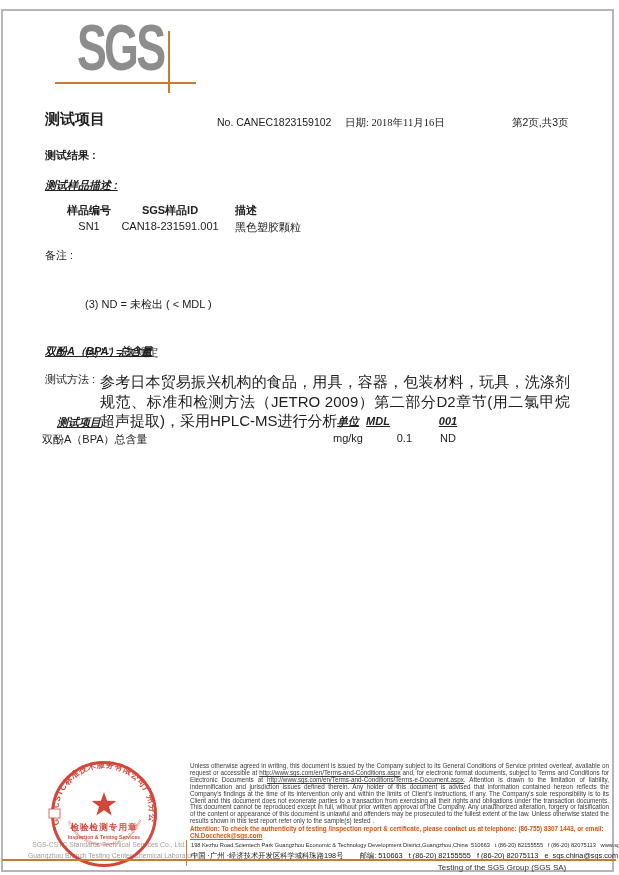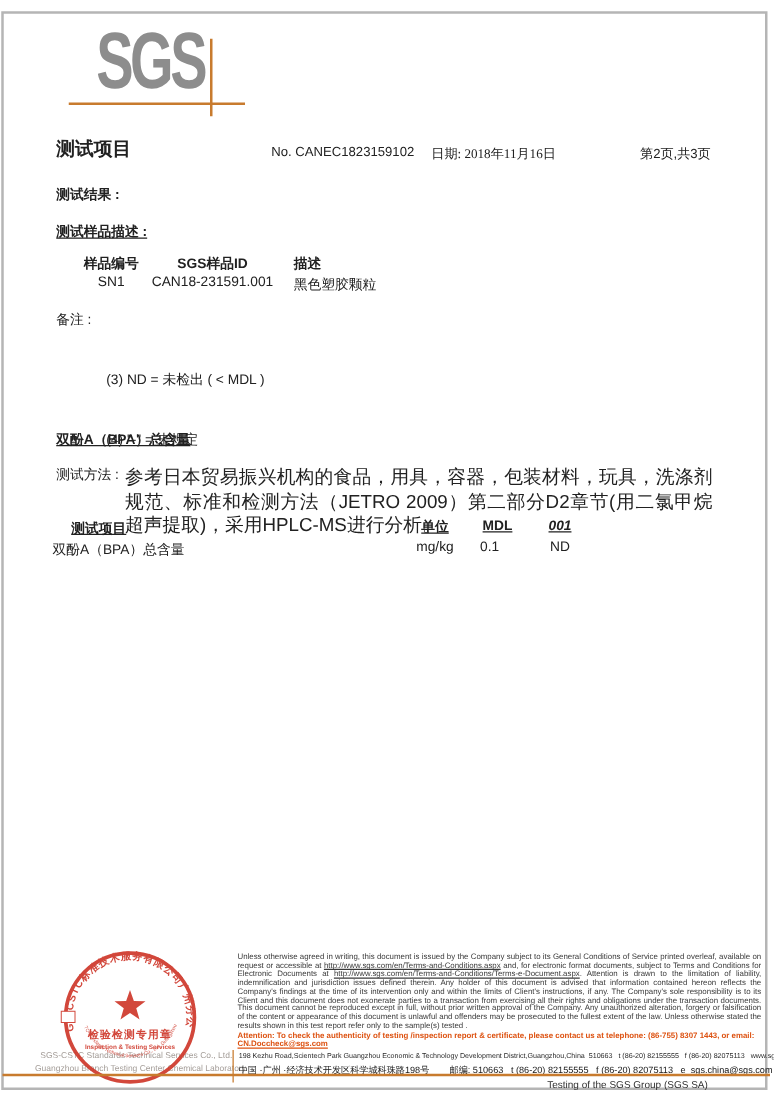--- a/index.html
+++ b/index.html
@@ -22,42 +22,42 @@
   .logo-vline{left:168px;top:31px;width:2px;height:62px;background:#c87b2e;}
   
   .doc-title{left:45px;top:110px;font-size:15px;font-weight:bold;}
   .hdr{font-size:10.5px;top:116px;white-space:nowrap;}
   .hdr-no{left:217px;}
   .hdr-date{left:345px;font-family:Liberation Serif, serif;}
   .hdr-page{left:512px;}
   
   .lbl{font-size:11px;white-space:nowrap;}
   .bold{font-weight:bold;}
-  .und{text-decoration:underline;}
+  .und{text-decoration:underline;font-style:italic;}
   .sec-results{left:45px;top:148px;}
   .sec-sampledesc{left:45px;top:178px;}
   .st-h1{left:56px;top:203px;width:66px;text-align:center;}
   .st-h2{left:118px;top:203px;width:104px;text-align:center;}
   .st-h3{left:235px;top:203px;}
   .st-r1{left:56px;top:220px;width:66px;text-align:center;}
   .st-r2{left:118px;top:220px;width:104px;text-align:center;}
   .st-r3{left:235px;top:220px;}
   .sec-remarks{left:45px;top:248px;}
   .remarks-list{left:85px;top:264px;font-size:11px;line-height:16px;white-space:pre;}
   .bpa-title{left:45px;top:344px;}
   .sec-method{left:45px;top:372px;}
   .method-text{left:100px;top:372px;width:470px;font-size:15px;line-height:19.5px;text-align:justify;}
   
   .rt-h-item{left:57px;top:415px;}
   .rt-h-unit{left:330px;top:414px;width:36px;text-align:center;}
-  .rt-h-mdl{left:384px;top:415px;width:28px;text-align:center;}
+  .rt-h-mdl{left:364px;top:415px;width:28px;text-align:center;}
   .rt-h-001{left:432px;top:415px;width:32px;text-align:center;font-style:italic;}
   .rt-r-item{left:42px;top:432px;}
   .rt-r-unit{left:326px;top:432px;width:44px;text-align:center;}
-  .rt-r-mdl{left:384px;top:432px;width:28px;text-align:left;}
+  .rt-r-mdl{left:384px;top:432px;width:28px;text-align:right;}
   .rt-r-001{left:432px;top:432px;width:32px;text-align:center;}
   
   .company-gray{
     left:28px;width:162px;text-align:center;font-size:6.8px;color:#a49d98;
     white-space:nowrap;
   }
   .cg1{top:841px;}
   .cg2{top:852px;}
   .stamp{left:47px;top:757px;width:114px;height:114px;opacity:0.93;}
   .disclaimer{

